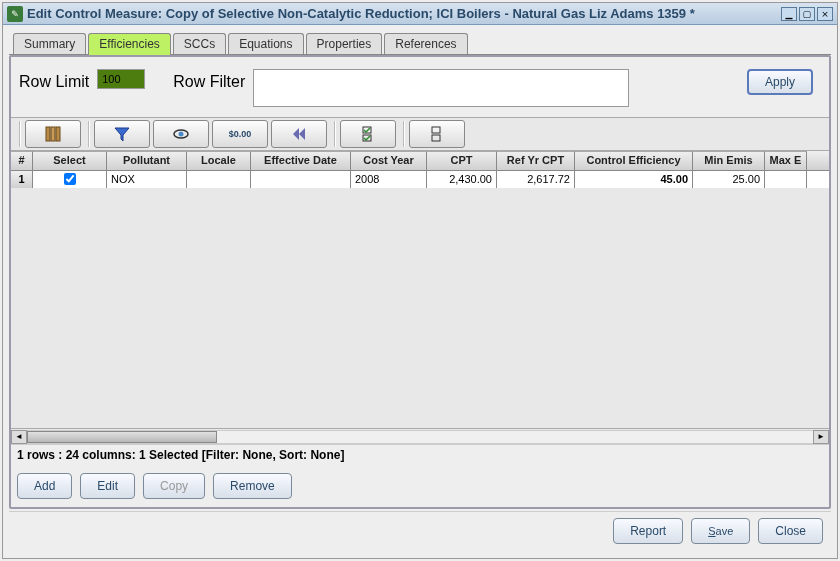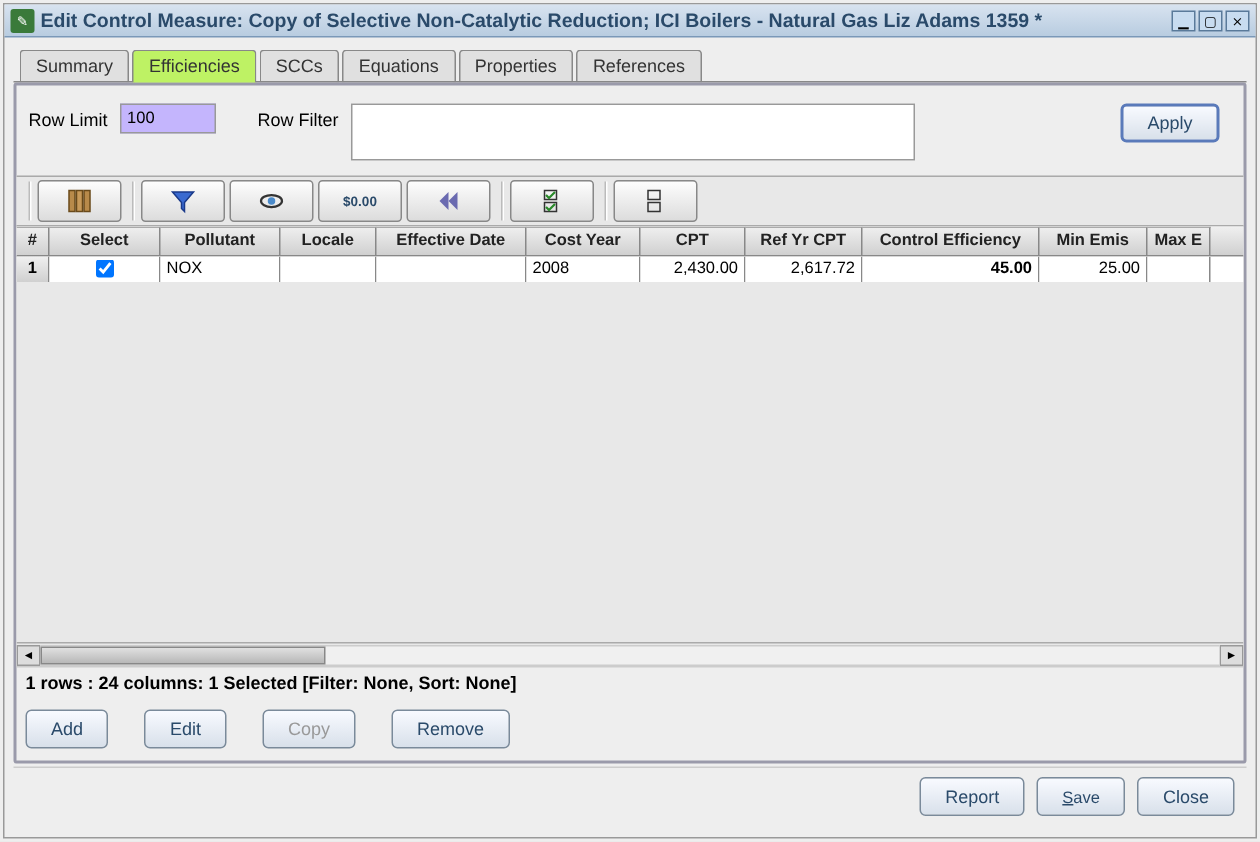--- a/index.html
+++ b/index.html
@@ -14,22 +14,22 @@
 
 .content { flex: 1; display: flex; flex-direction: column; padding: 6px; }
 .content-inner { flex: 1; border: 2px solid #9a9aaa; border-radius: 2px; background: #eeeeee; display: flex; flex-direction: column; }
 
 .tabs { display: flex; height: 24px; padding-left: 4px; padding-top: 2px; }
 .tab { padding: 3px 10px; border: 1px solid #888; border-bottom: none; margin-right: 2px; background: #e0e0e0; cursor: pointer; font-size: 12px; color: #333; border-radius: 3px 3px 0 0; }
 .tab.active { background: #bef264; position: relative; z-index: 2; }
 .tabline { height: 1px; background: #888; margin-top: -1px; }
 
 .filter-row { display: flex; align-items: flex-start; padding: 12px 8px 10px; }
-.filter-row label { margin-right: 8px; padding-top: 4px; font-size: 12px; }
-.filter-row input.small { width: 64px; height: 20px; border: 1px solid #999; padding: 0 4px; background: #c4b5fd; }
+.filter-row label { margin-right: 8px; padding-top: 4px; font-size: 16px; }
+.filter-row input.small { width: 48px; height: 20px; border: 1px solid #999; padding: 0 4px; background: #4d7c0f; }
 .filter-row .row-filter { margin-left: 28px; }
 .filter-row textarea { width: 376px; height: 38px; border: 1px solid #999; background: #fff; resize: none; padding: 2px; }
 .apply-btn { margin-left: auto; margin-right: 8px; }
 
 .btn { height: 26px; padding: 0 16px; border: 1px solid #7a8a9a; border-radius: 4px; background: linear-gradient(to bottom, #f8faff, #d8e0ea); cursor: pointer; font-size: 12px; color: #2a4a6a; }
 .btn.disabled { color: #999; }
 .btn.default { border: 2px solid #5a7aba; }
 .btn u { text-decoration: underline; }
 
 .toolbar { height: 34px; border-top: 1px solid #aaa; border-bottom: 1px solid #aaa; background: #e8e8e8; display: flex; align-items: center; padding: 0 4px; }
@@ -60,21 +60,21 @@
 .w-me  { width: 72px; min-width:72px; }
 .w-mx  { width: 42px; min-width:42px; }
 
 .hscroll { height: 16px; background: #e8e8e8; border-top: 1px solid #aaa; display: flex; align-items: center; }
 .hscroll .arrow { width: 16px; height: 14px; border: 1px solid #999; background: #ddd; display:inline-flex; align-items:center; justify-content:center; font-size:8px; cursor:pointer; }
 .hscroll .track { flex: 1; height: 14px; background: #f0f0f0; border-top:1px solid #ccc; border-bottom:1px solid #ccc; position: relative; }
 .hscroll .thumb { position:absolute; left:0; top:0; height:12px; width:190px; background: linear-gradient(to bottom,#e0e0e0,#b8b8b8); border:1px solid #888; }
 
 .status { padding: 3px 6px; font-weight: bold; font-size: 12px; border-top: 1px solid #ccc; }
 
-.crud-row { display: flex; padding: 8px 6px; gap: 24px; }
+.crud-row { display: flex; padding: 8px 6px; gap: 8px; }
 
 .footer { display: flex; justify-content: flex-end; padding: 6px 8px 8px; gap: 8px; border-top: 1px solid #ccc; margin-top: 2px; }
 
 input[type=checkbox] { width: 12px; height: 12px; }
 </style>
 </head>
 <body>
 
 <div class="window">
 

